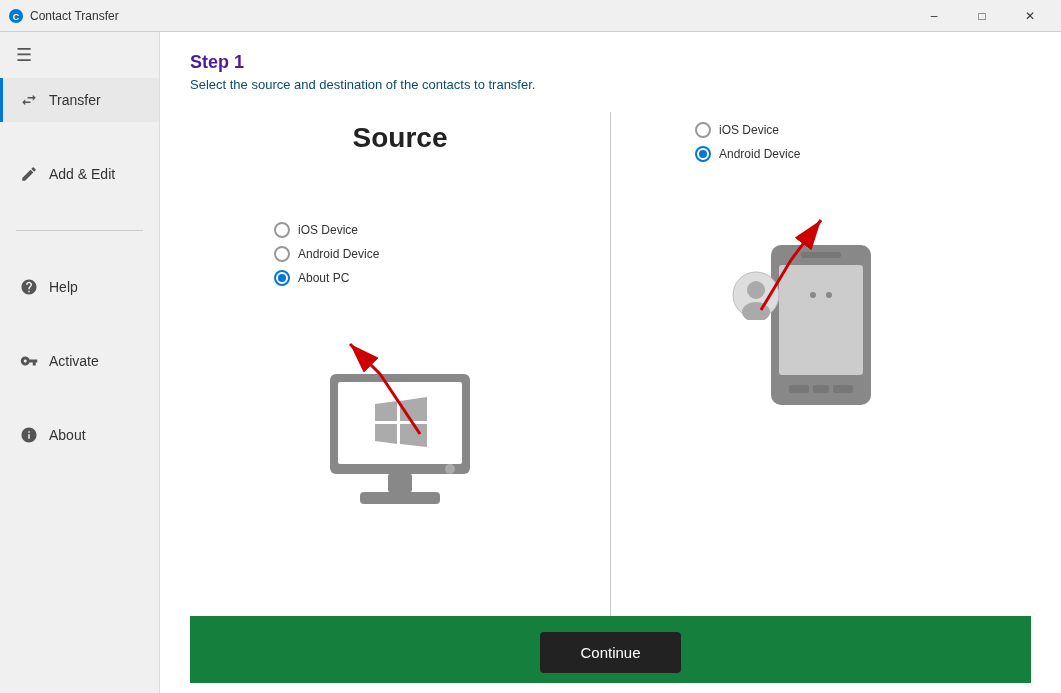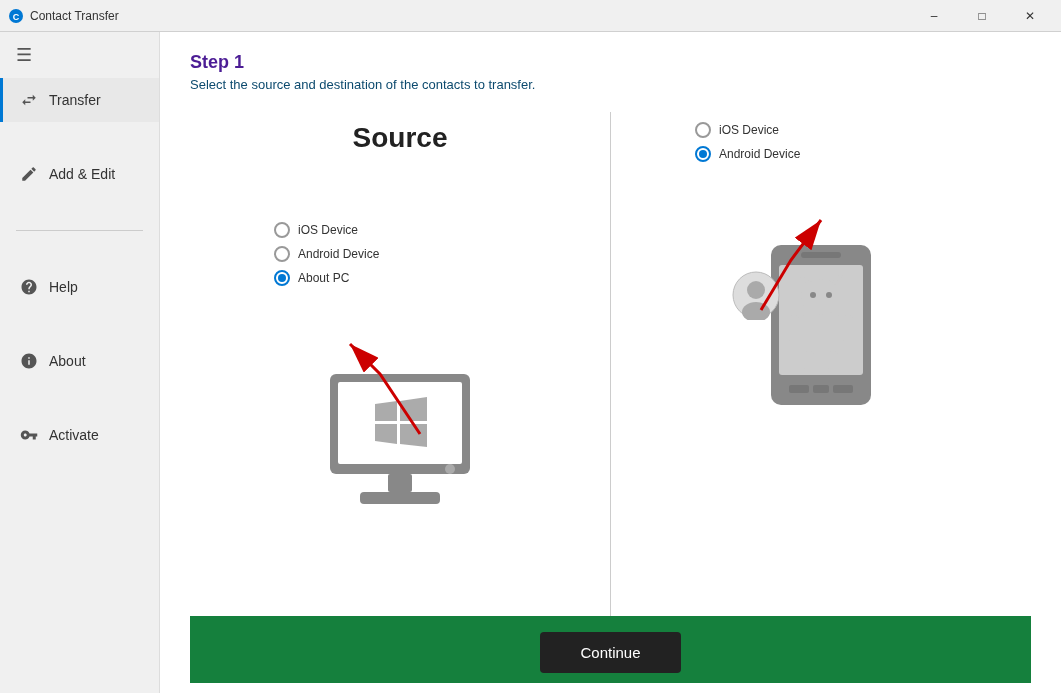--- a/index.html
+++ b/index.html
@@ -286,33 +286,33 @@
           <svg width="18" height="18" viewBox="0 0 24 24" fill="#555">
             <path d="M12 2C6.48 2 2 6.48 2 12s4.48 10 10 10 10-4.48 10-10S17.52 2 12 2zm1 17h-2v-2h2v2zm2.07-7.75l-.9.92C13.45 12.9 13 13.5 13 15h-2v-.5c0-1.1.45-2.1 1.17-2.83l1.24-1.26c.37-.36.59-.86.59-1.41 0-1.1-.9-2-2-2s-2 .9-2 2H8c0-2.21 1.79-4 4-4s4 1.79 4 4c0 .88-.36 1.68-.93 2.25z"></path>
           </svg>
         </div>
         <span>Help</span>
       </div>
 
       <div class="sidebar-item">
         <div class="sidebar-item-icon">
           <svg width="18" height="18" viewBox="0 0 24 24" fill="#555">
-            <path d="M12 2C6.48 2 2 6.48 2 12s4.48 10 10 10 10-4.48 10-10S17.52 2 12 2zm1 15h-2v-6h2v6zm0-8h-2V7h2v2z"></path>
-          </svg>
-        </div>
-        <span>About</span>
+            <path d="M12.65 10C11.83 7.67 9.61 6 7 6c-3.31 0-6 2.69-6 6s2.69 6 6 6c2.61 0 4.83-1.67 5.65-4H17v4h4v-4h2v-4H12.65zM7 14c-1.1 0-2-.9-2-2s.9-2 2-2 2 .9 2 2-.9 2-2 2z"></path>
+          </svg>
+        </div>
+        <span>Activate</span>
       </div>
 
       <div class="sidebar-item">
         <div class="sidebar-item-icon">
           <svg width="18" height="18" viewBox="0 0 24 24" fill="#555">
-            <path d="M12.65 10C11.83 7.67 9.61 6 7 6c-3.31 0-6 2.69-6 6s2.69 6 6 6c2.61 0 4.83-1.67 5.65-4H17v4h4v-4h2v-4H12.65zM7 14c-1.1 0-2-.9-2-2s.9-2 2-2 2 .9 2 2-.9 2-2 2z"></path>
-          </svg>
-        </div>
-        <span>Activate</span>
+            <path d="M12 2C6.48 2 2 6.48 2 12s4.48 10 10 10 10-4.48 10-10S17.52 2 12 2zm1 15h-2v-6h2v6zm0-8h-2V7h2v2z"></path>
+          </svg>
+        </div>
+        <span>About</span>
       </div>
 
     </nav>
   </div>
 
   <div class="main-content">
 
     <div class="step-header">
       <div class="step-title">Step 1</div>
       <div class="step-subtitle">Select the source and destination of the contacts to transfer.</div>

